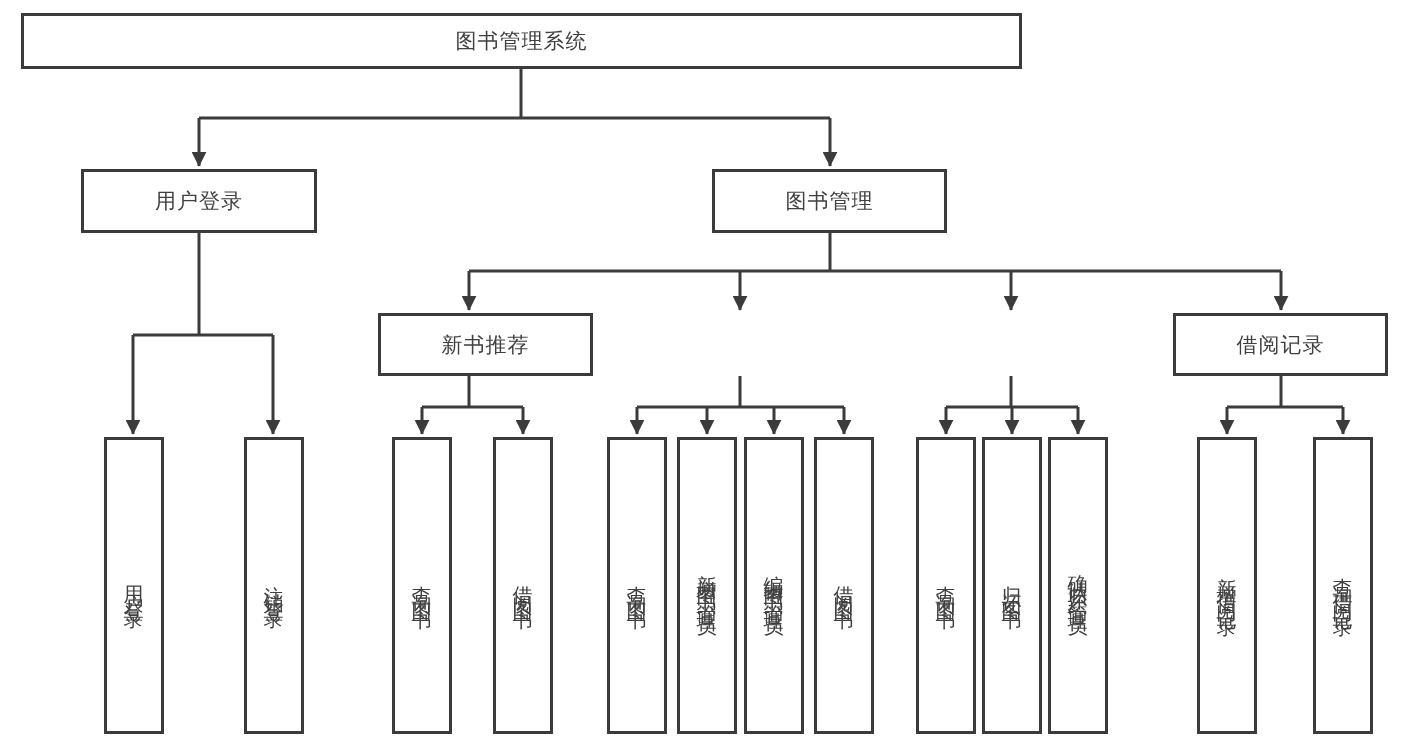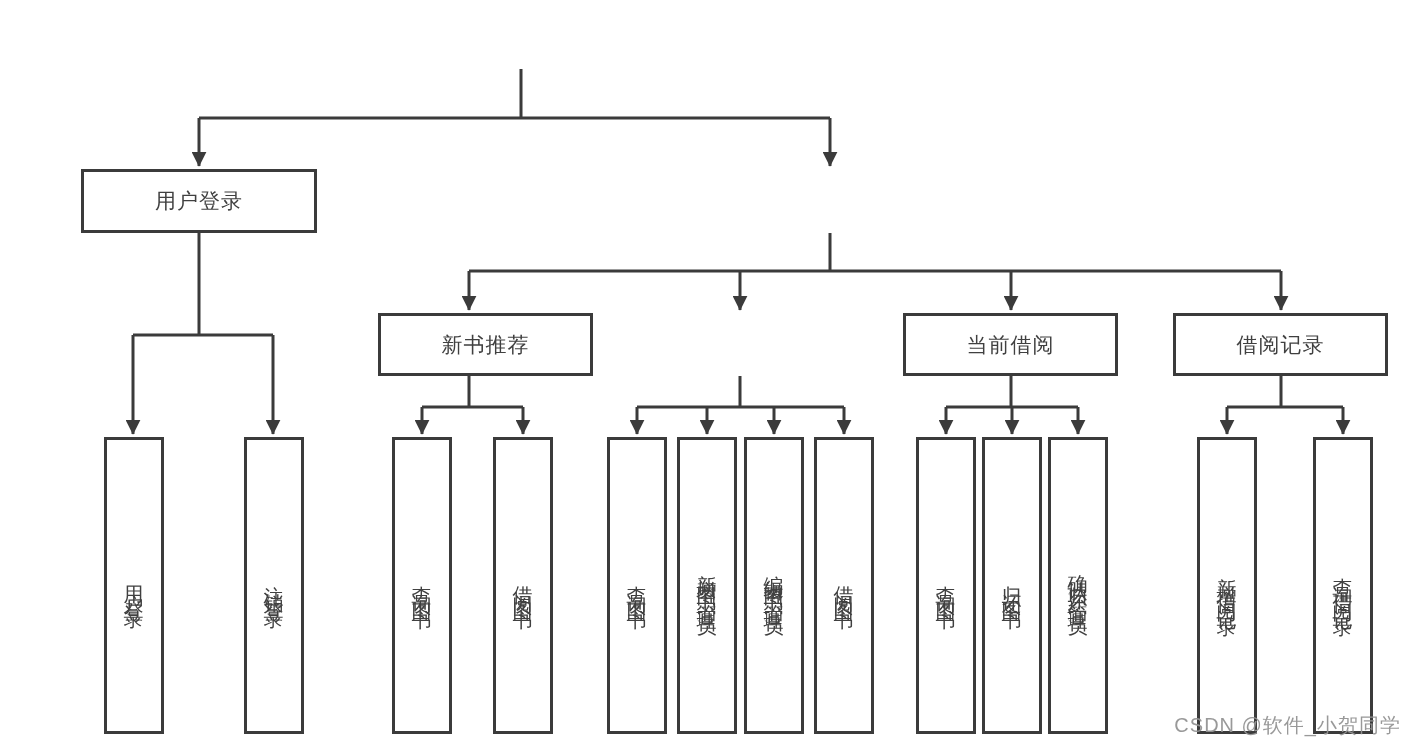--- a/index.html
+++ b/index.html
@@ -100,25 +100,26 @@
 
       <path marker-end="url(#arw)" d="M946 407 V434"></path>
       <path marker-end="url(#arw)" d="M1012 407 V434"></path>
       <path marker-end="url(#arw)" d="M1078 407 V434"></path>
 
       <path marker-end="url(#arw)" d="M1227 407 V434"></path>
       <path marker-end="url(#arw)" d="M1343 407 V434"></path>
     </g>
   </svg>
 
+  <div class="hbox" style="left:21px; top:13px; width:1001px; height:56px;">图书管理系统</div>
 
   <div class="hbox" style="left:81px; top:169px; width:236px; height:64px;">用户登录</div>
+  <div class="hbox" style="left:712px; top:169px; width:235px; height:64px;">图书管理</div>
 
   <div class="hbox" style="left:378px; top:313px; width:215px; height:63px;">新书推荐</div>
-  <div class="hbox" style="left:903px; top:313px; width:215px; height:63px;">当前借阅</div>
   <div class="hbox" style="left:1173px; top:313px; width:215px; height:63px;">借阅记录</div>
 
   <div class="vbox" style="left:104px; top:437px; width:60px; height:297px;">
     <span class="vtext">用户登录</span>
   </div>
   <div class="vbox" style="left:244px; top:437px; width:60px; height:297px;">
     <span class="vtext">注销登录</span>
   </div>
 
   <div class="vbox" style="left:392px; top:437px; width:60px; height:297px;">
@@ -151,15 +152,14 @@
     <span class="vtext" style="letter-spacing:6px;">确认归还（管理员）</span>
   </div>
 
   <div class="vbox" style="left:1197px; top:437px; width:60px; height:297px;">
     <span class="vtext">新增借阅记录</span>
   </div>
   <div class="vbox" style="left:1313px; top:437px; width:60px; height:297px;">
     <span class="vtext">查询借阅记录</span>
   </div>
 
-  <div class="watermark">CSDN @软件_小贺同学</div>
 
 </div>
 
 </body></html>

